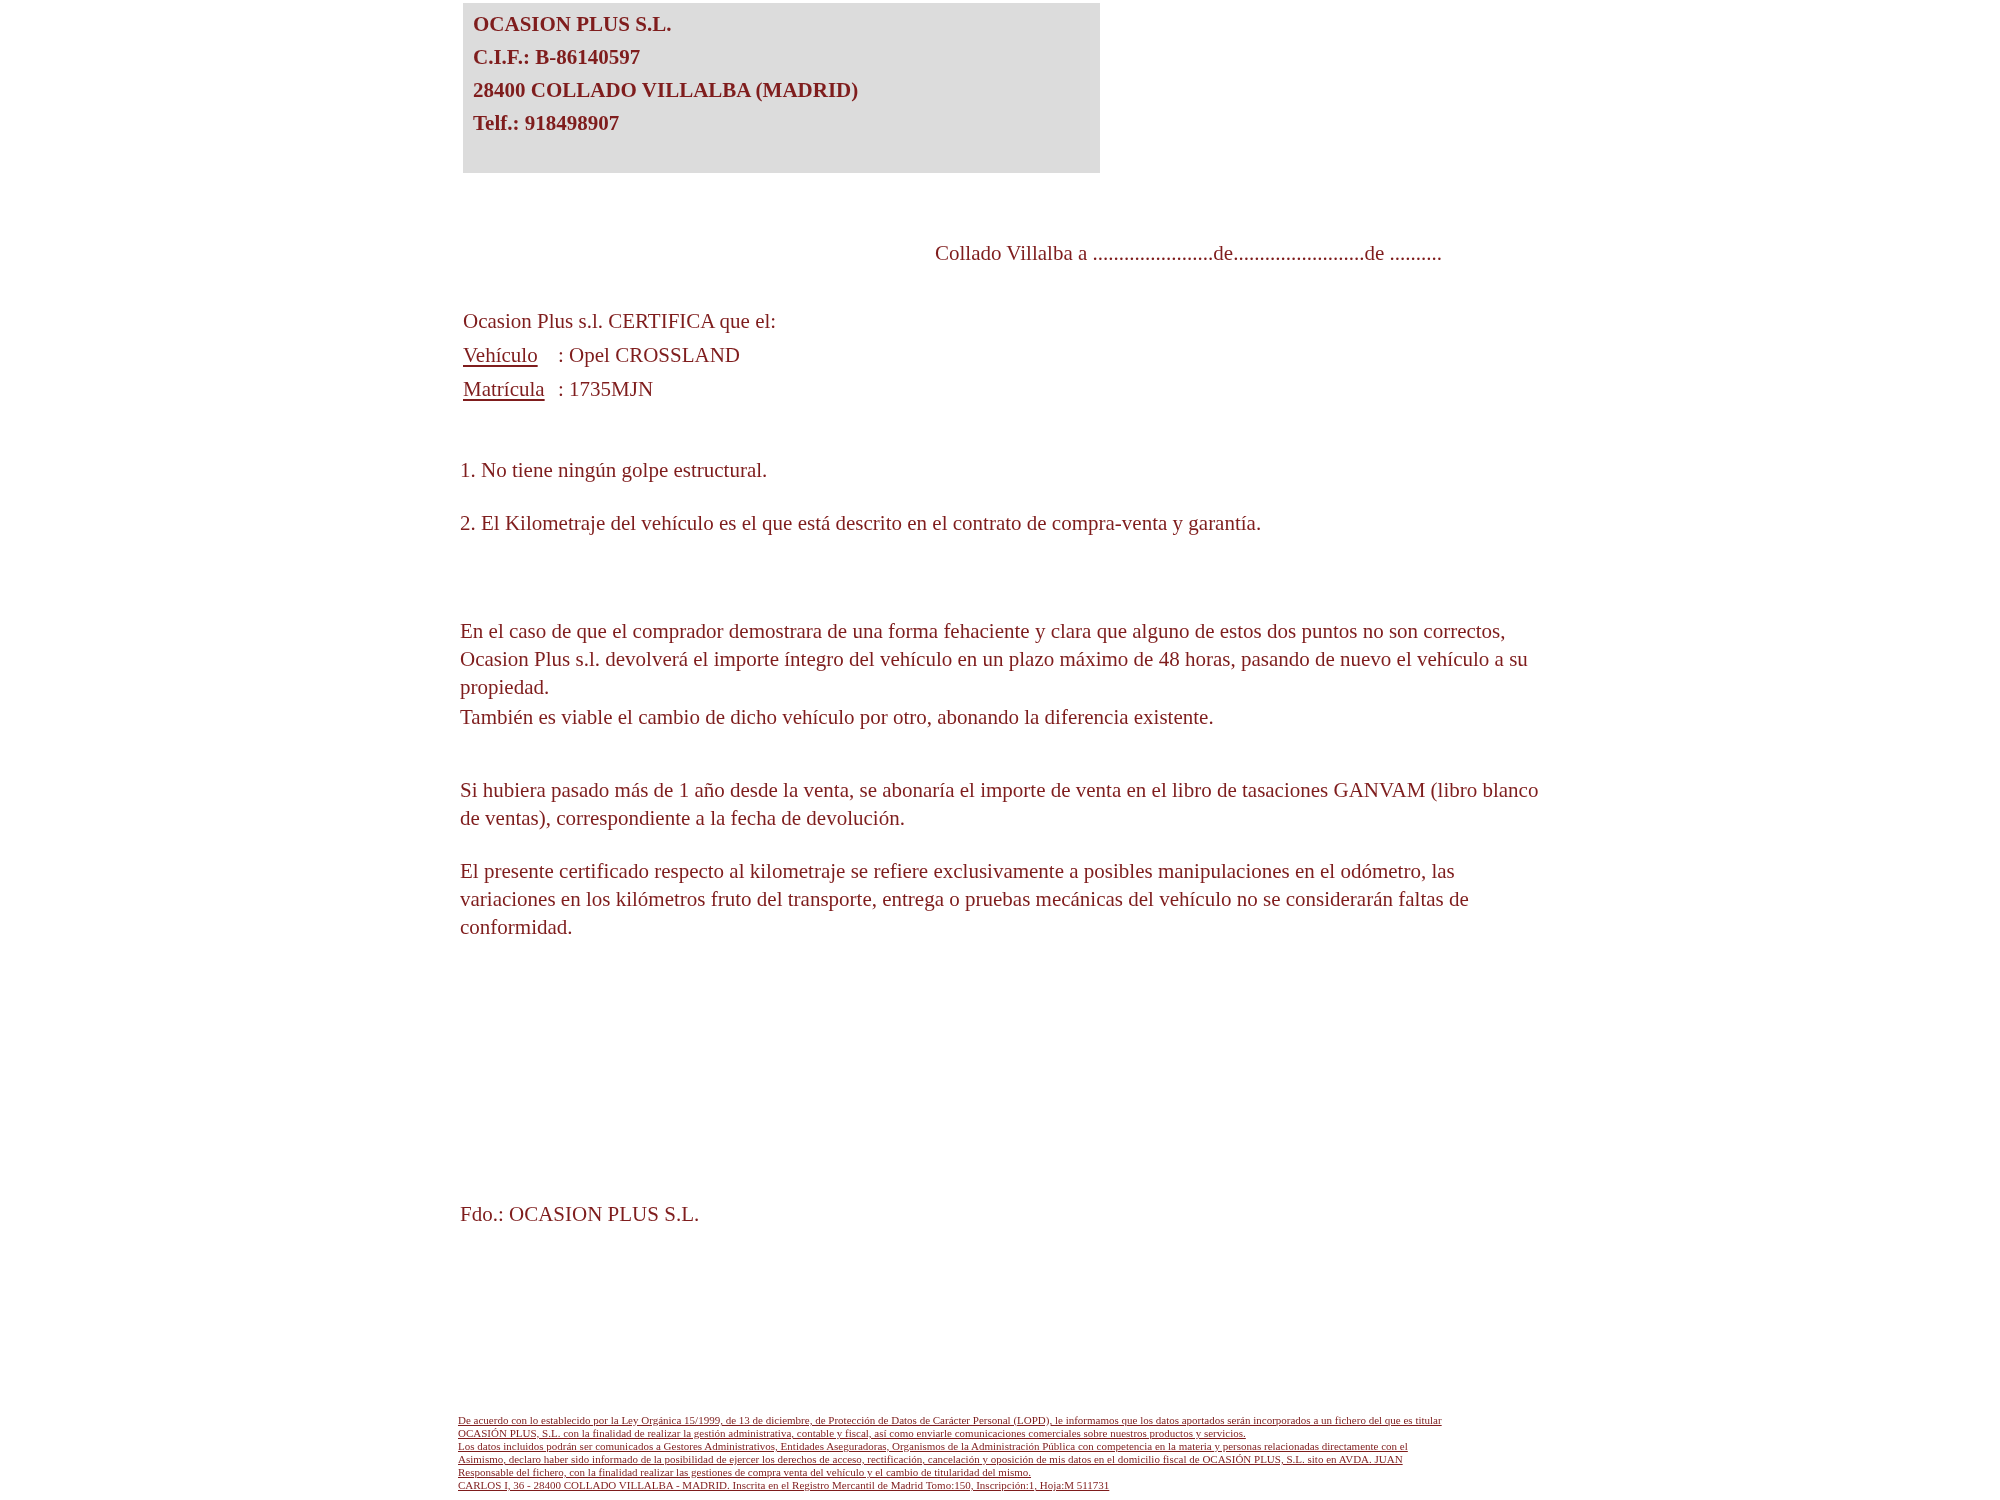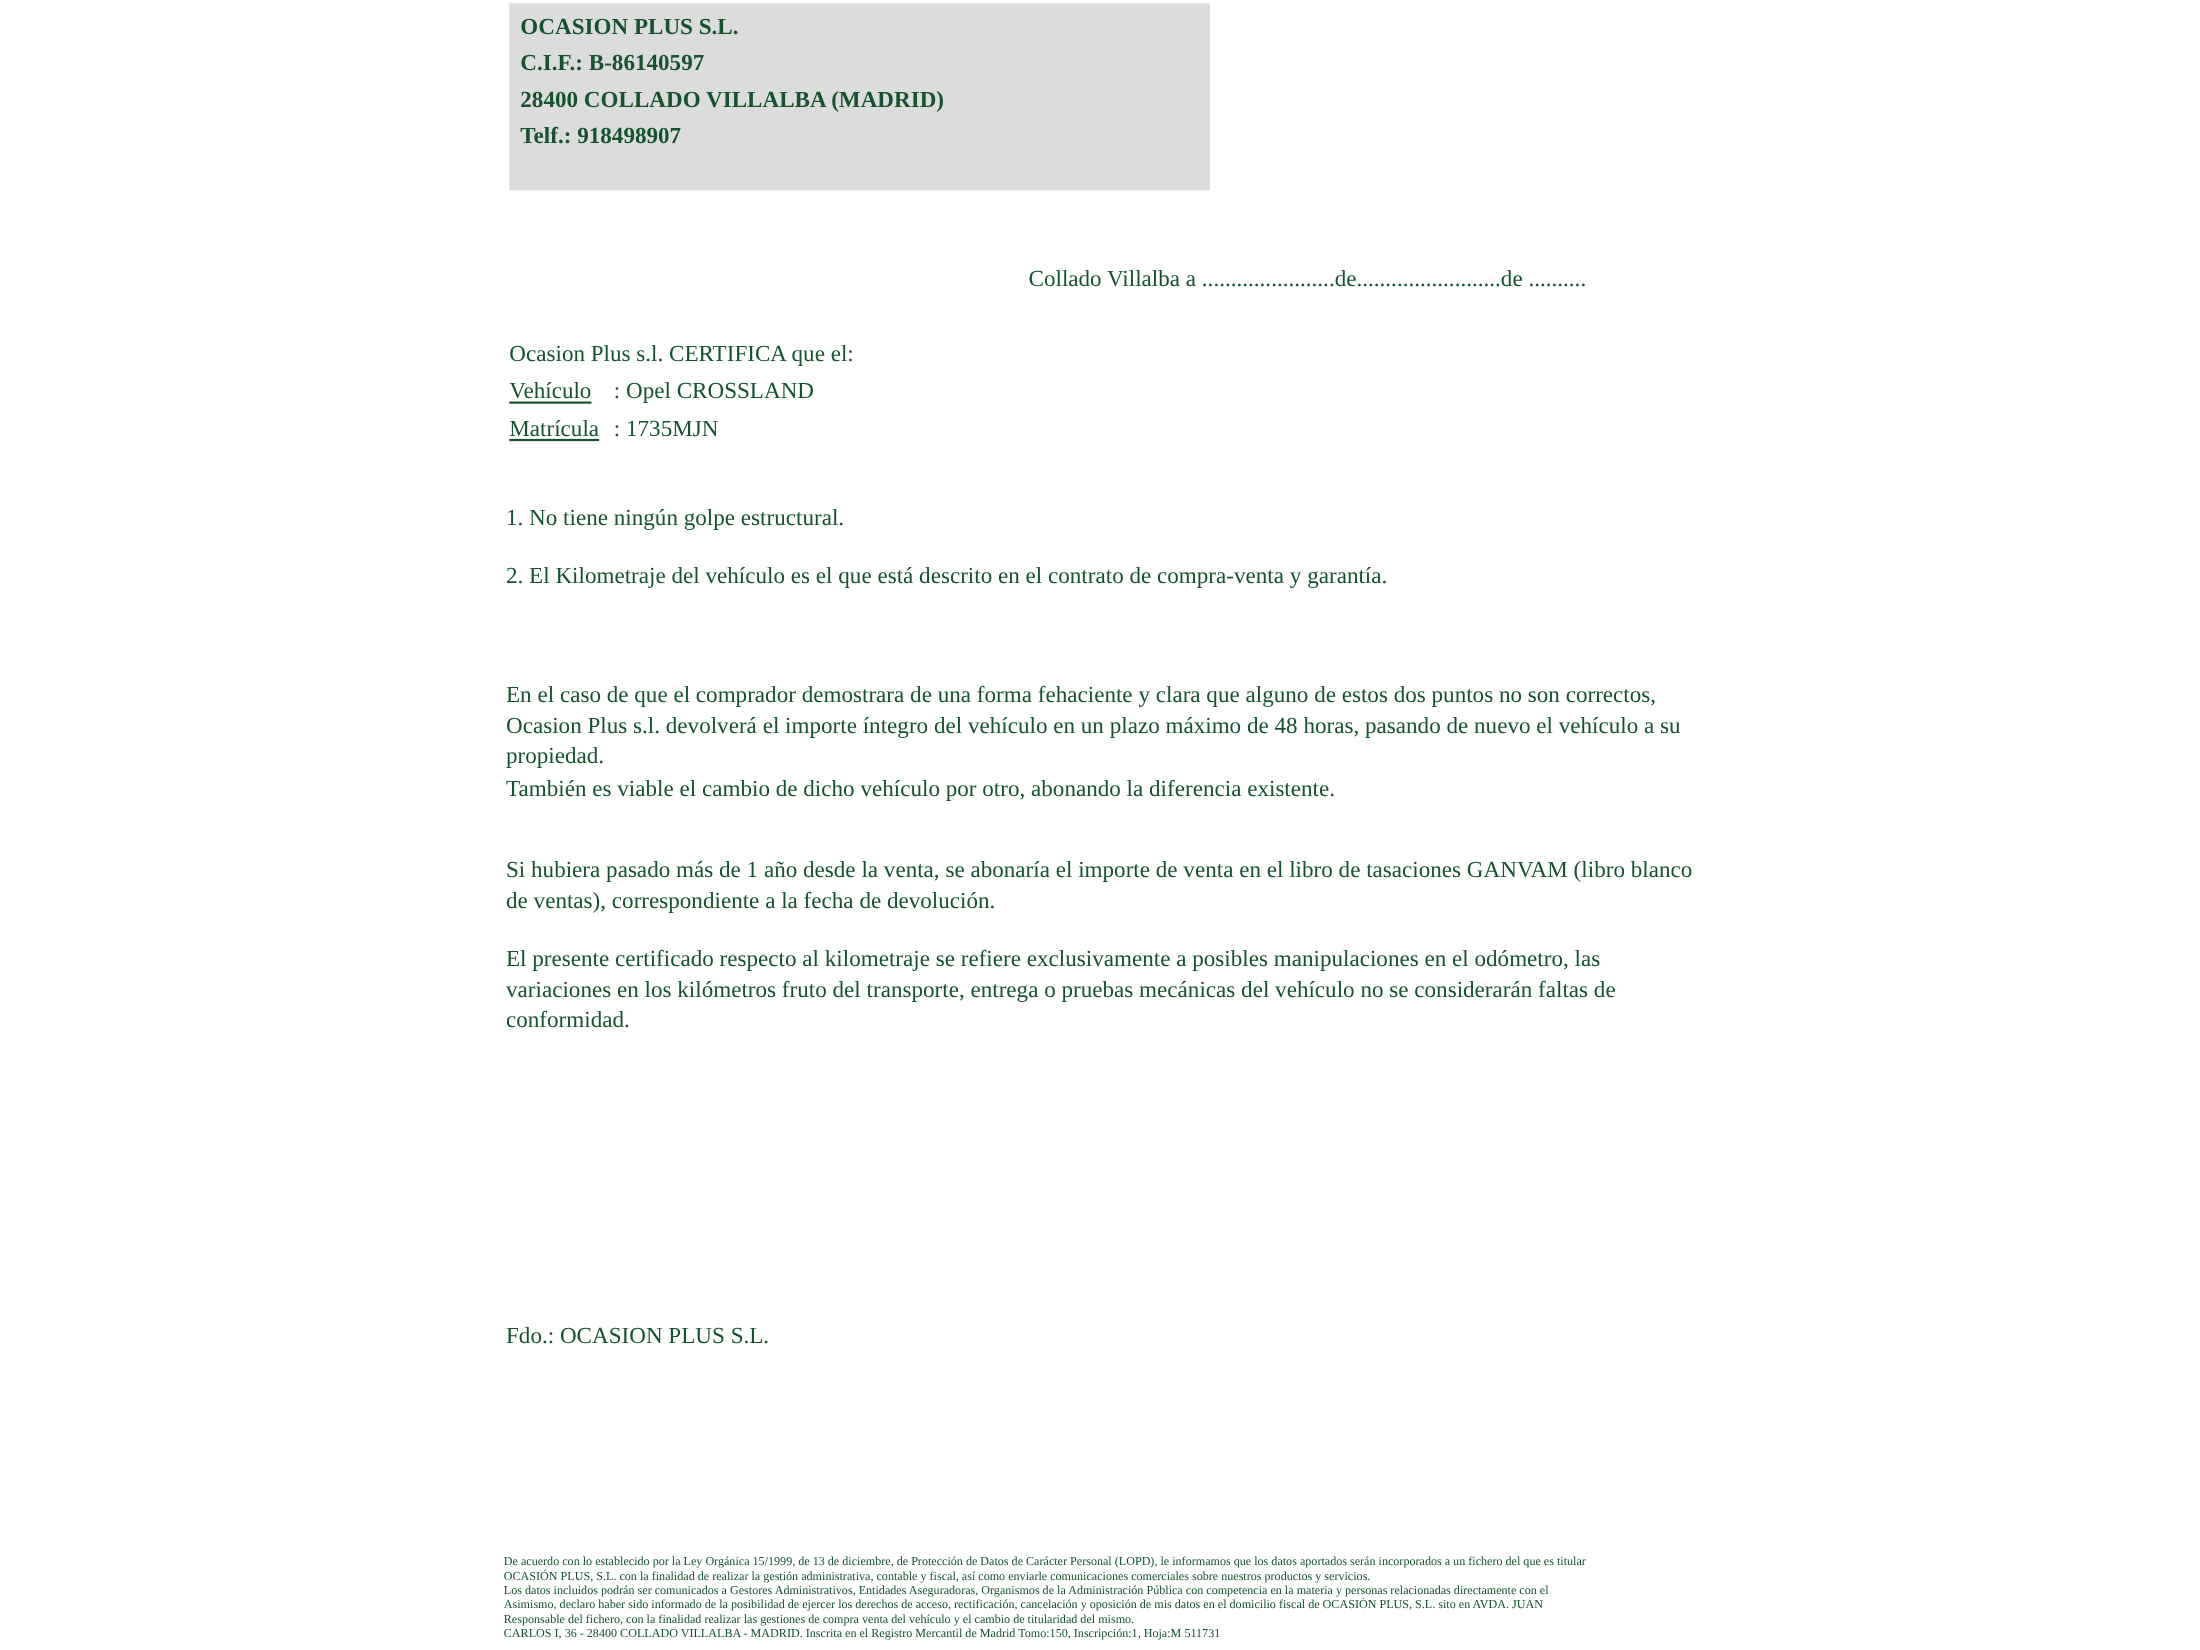--- a/index.html
+++ b/index.html
@@ -3,21 +3,21 @@
 <meta charset="utf-8">
 <style>
   * { margin: 0; padding: 0; box-sizing: border-box; }
   html, body { background: #ffffff; }
   .page {
     position: relative;
     width: 2000px;
     height: 1500px;
     background: #ffffff;
     font-family: "Liberation Serif", "DejaVu Serif", serif;
-    color: #14532d;
+    color: #7f1d1d;
     overflow: hidden;
   }
   .abs { position: absolute; }
   .header-box {
     left: 463px; top: 3px;
     width: 637px; height: 170px;
     background: #dcdcdc;
     padding: 5px 0 0 10px;
   }
   .header-box .hline {
@@ -53,20 +53,21 @@
   .signature {
     left: 460px; top: 1202px;
     font-size: 21px;
     white-space: nowrap;
   }
   .footer {
     left: 458px; top: 1414px;
     width: 1110px;
     font-size: 11px;
     line-height: 13px;
+    text-decoration: underline;
   }
   .footer .fline { white-space: nowrap; }
 </style>
 </head>
 <body>
 
 <div class="page">
 
   <div class="abs header-box">
     <div class="hline">OCASION PLUS S.L.</div>

